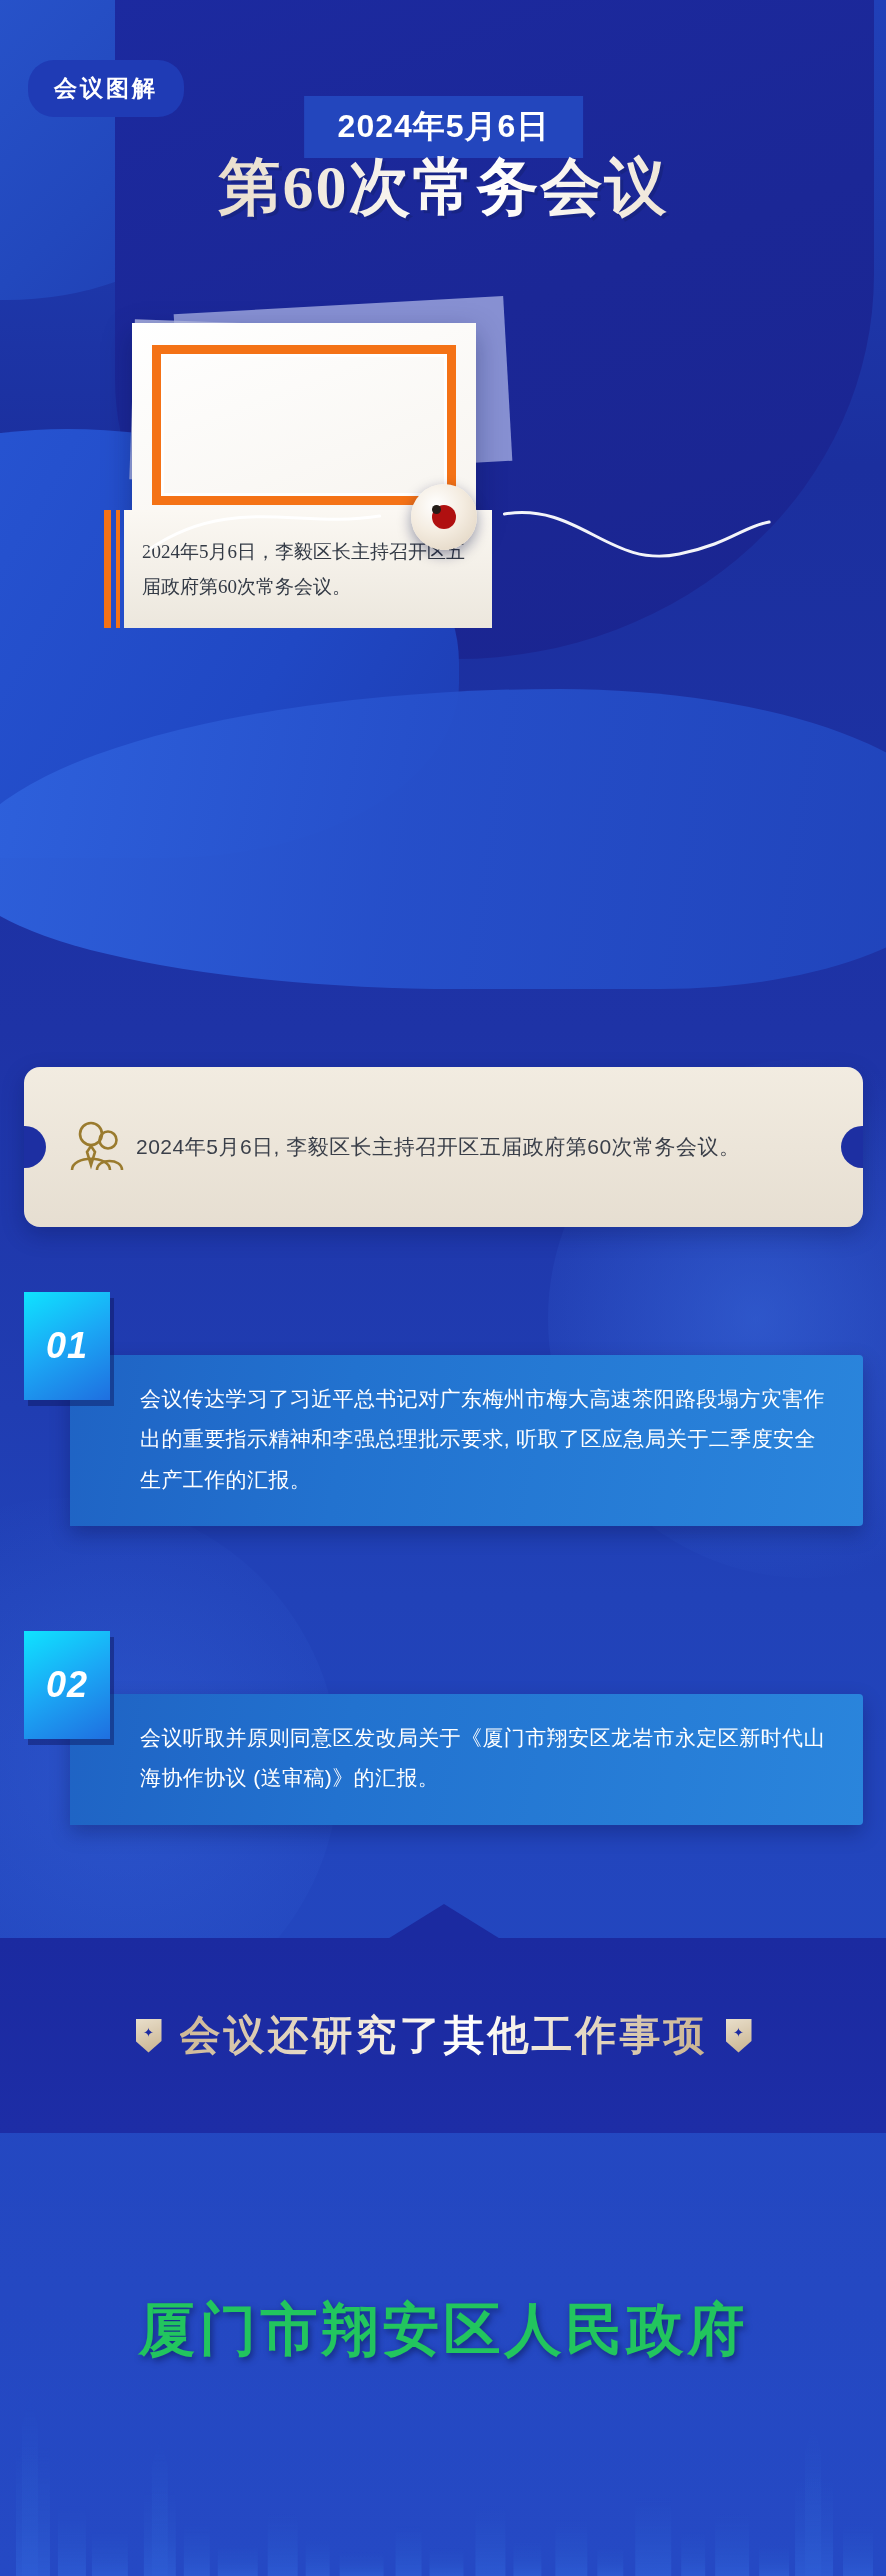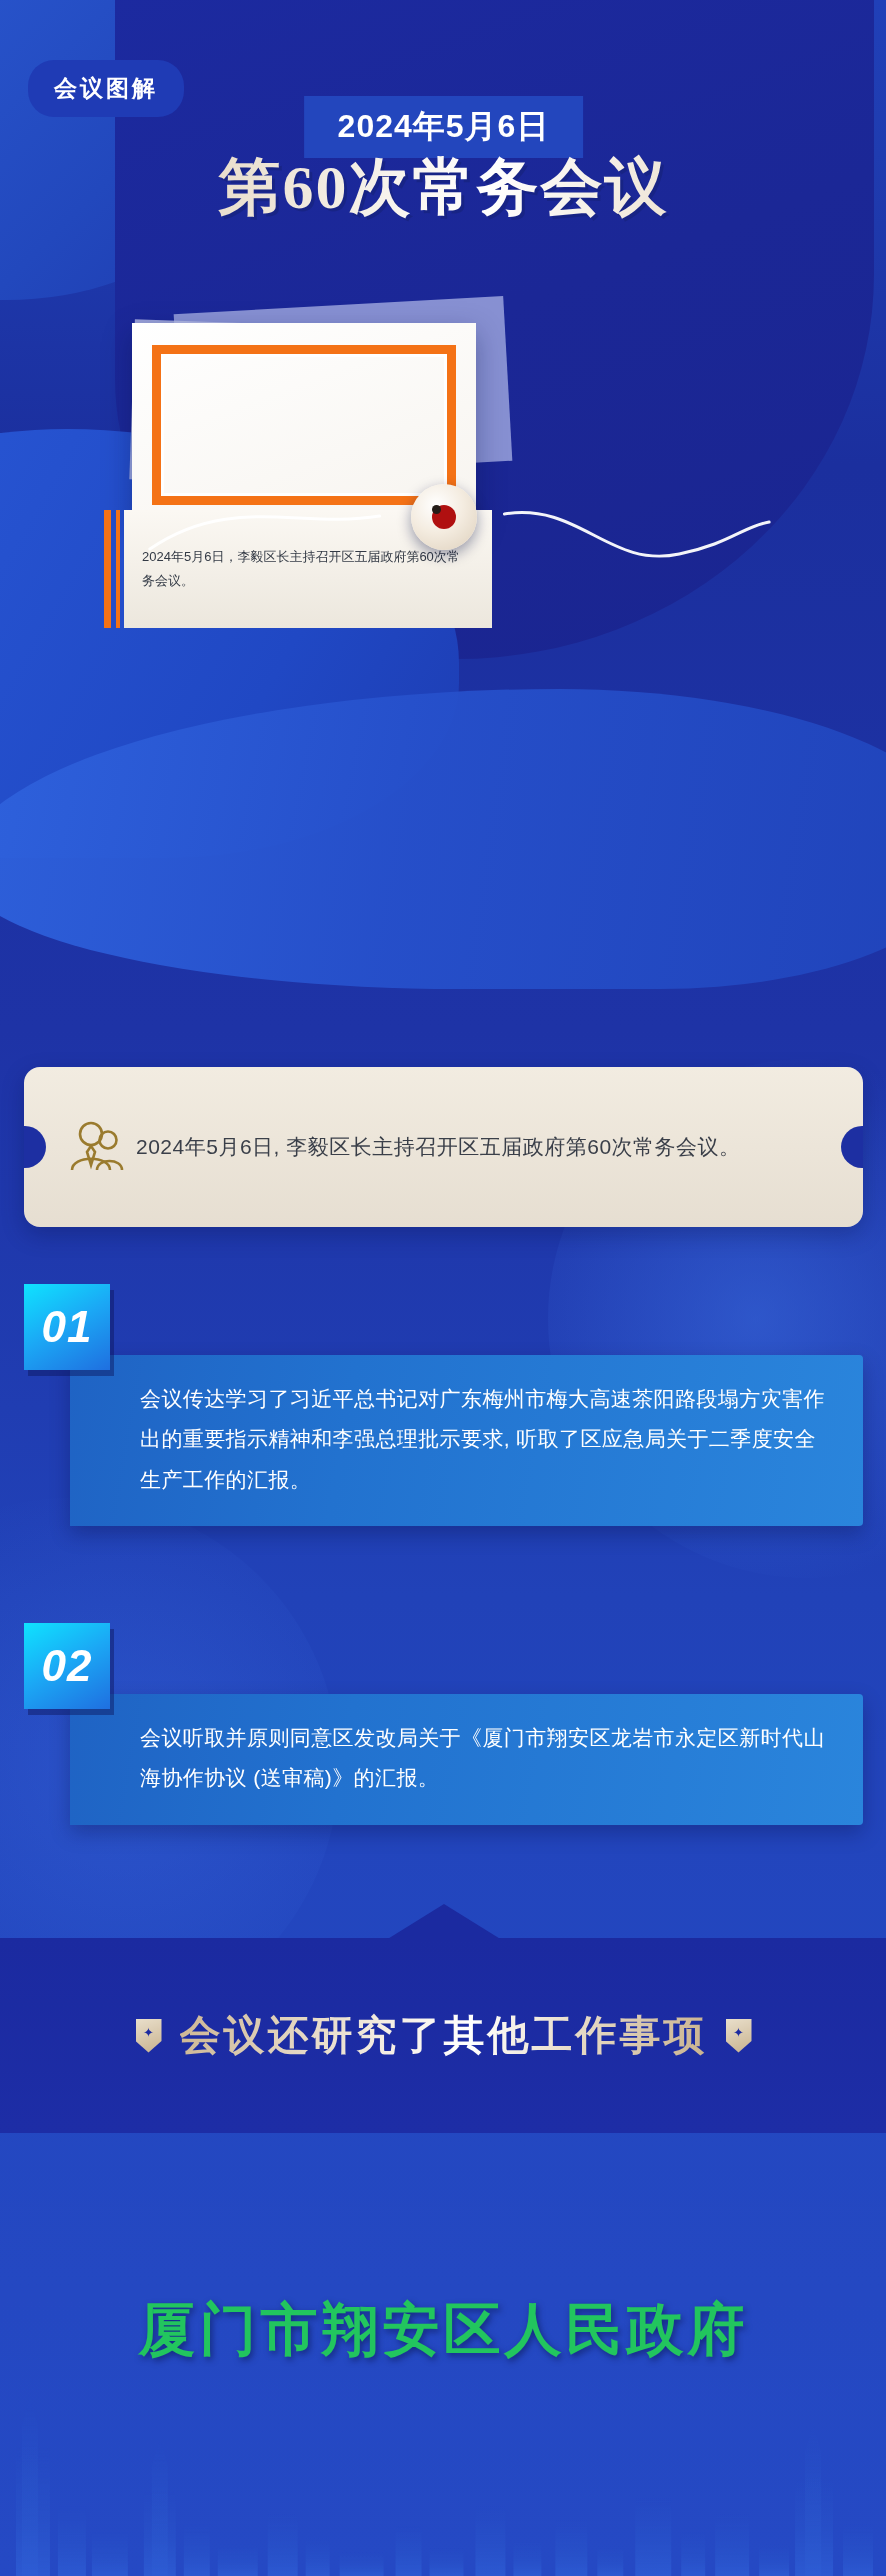--- a/index.html
+++ b/index.html
@@ -96,21 +96,21 @@
   }
   .doc-frame-inner {
     position:absolute; inset:0; border:3px solid #fff;
   }
   .doc-body {
     position:absolute; left:124px; top:205px; width:368px; height:118px;
     background:linear-gradient(180deg,#fbf8f3 0%,#ece7dd 100%);
     display:flex; align-items:center;
   }
   .doc-text {
-    color:#333a45; font-size:13px; line-height:1.85; padding:0 22px 0 18px;
+    color:#333a45; font-size:19px; line-height:1.85; padding:0 22px 0 18px;font-family:Liberation Serif, serif;
   }
   .doc-stripe-a { position:absolute; left:104px; top:205px; width:7px; height:118px; background:#f47216; }
   .doc-stripe-b { position:absolute; left:116px; top:205px; width:4px; height:118px; background:#f47216; }
 
   
   .ribbon-svg { position:absolute; left:0; top:454px; width:887px; height:150px; z-index:6; }
   .bobbin {
     position:absolute; left:50%; margin-left:-33px; top:484px; z-index:7;
     width:66px; height:66px; border-radius:50%;
     background:radial-gradient(circle at 38% 32%,#ffffff 0%,#f4ece0 45%,#ddcfbb 100%);
@@ -133,24 +133,24 @@
     top:50%; transform:translateY(-50%);
   }
   .summary-card:before { left:0; border-radius:0 22px 22px 0; }
   .summary-card:after  { right:0; border-radius:22px 0 0 22px; }
   .summary-icon { width:78px; flex:0 0 78px; display:flex; justify-content:center; }
   .summary-text { color:#3a3f49; font-size:21px; line-height:1.9; letter-spacing:0.5px; }
 
   
   .item { position:absolute; left:24px; width:839px; z-index:6; }
   .item-num {
-    position:absolute; left:0; top:0; width:86px; height:86px; z-index:3;
+    position:absolute; left:0; top:8px; width:86px; height:108px; z-index:3;
     background:linear-gradient(150deg,#0fe3ff 0%,#1ba8f5 48%,#1f6fe0 100%);
     display:flex; align-items:center; justify-content:center;
-    color:#fff; font-size:44px; font-weight:bold; font-style:italic; letter-spacing:1px;
+    color:#fff; font-size:36px; font-weight:bold; font-style:italic; letter-spacing:1px;
     box-shadow:4px 6px 0 rgba(12,20,90,.45);
   }
   .item-panel {
     position:absolute; left:46px; top:24px; width:793px; z-index:2;
     background:linear-gradient(100deg,#1f63c4 0%,#2272cf 35%,#2a85dc 100%);
     border-radius:0 4px 4px 0;
     padding:24px 26px 26px 70px;
     box-shadow:0 8px 20px rgba(6,14,64,.3);
     margin-top:47px;
   }

